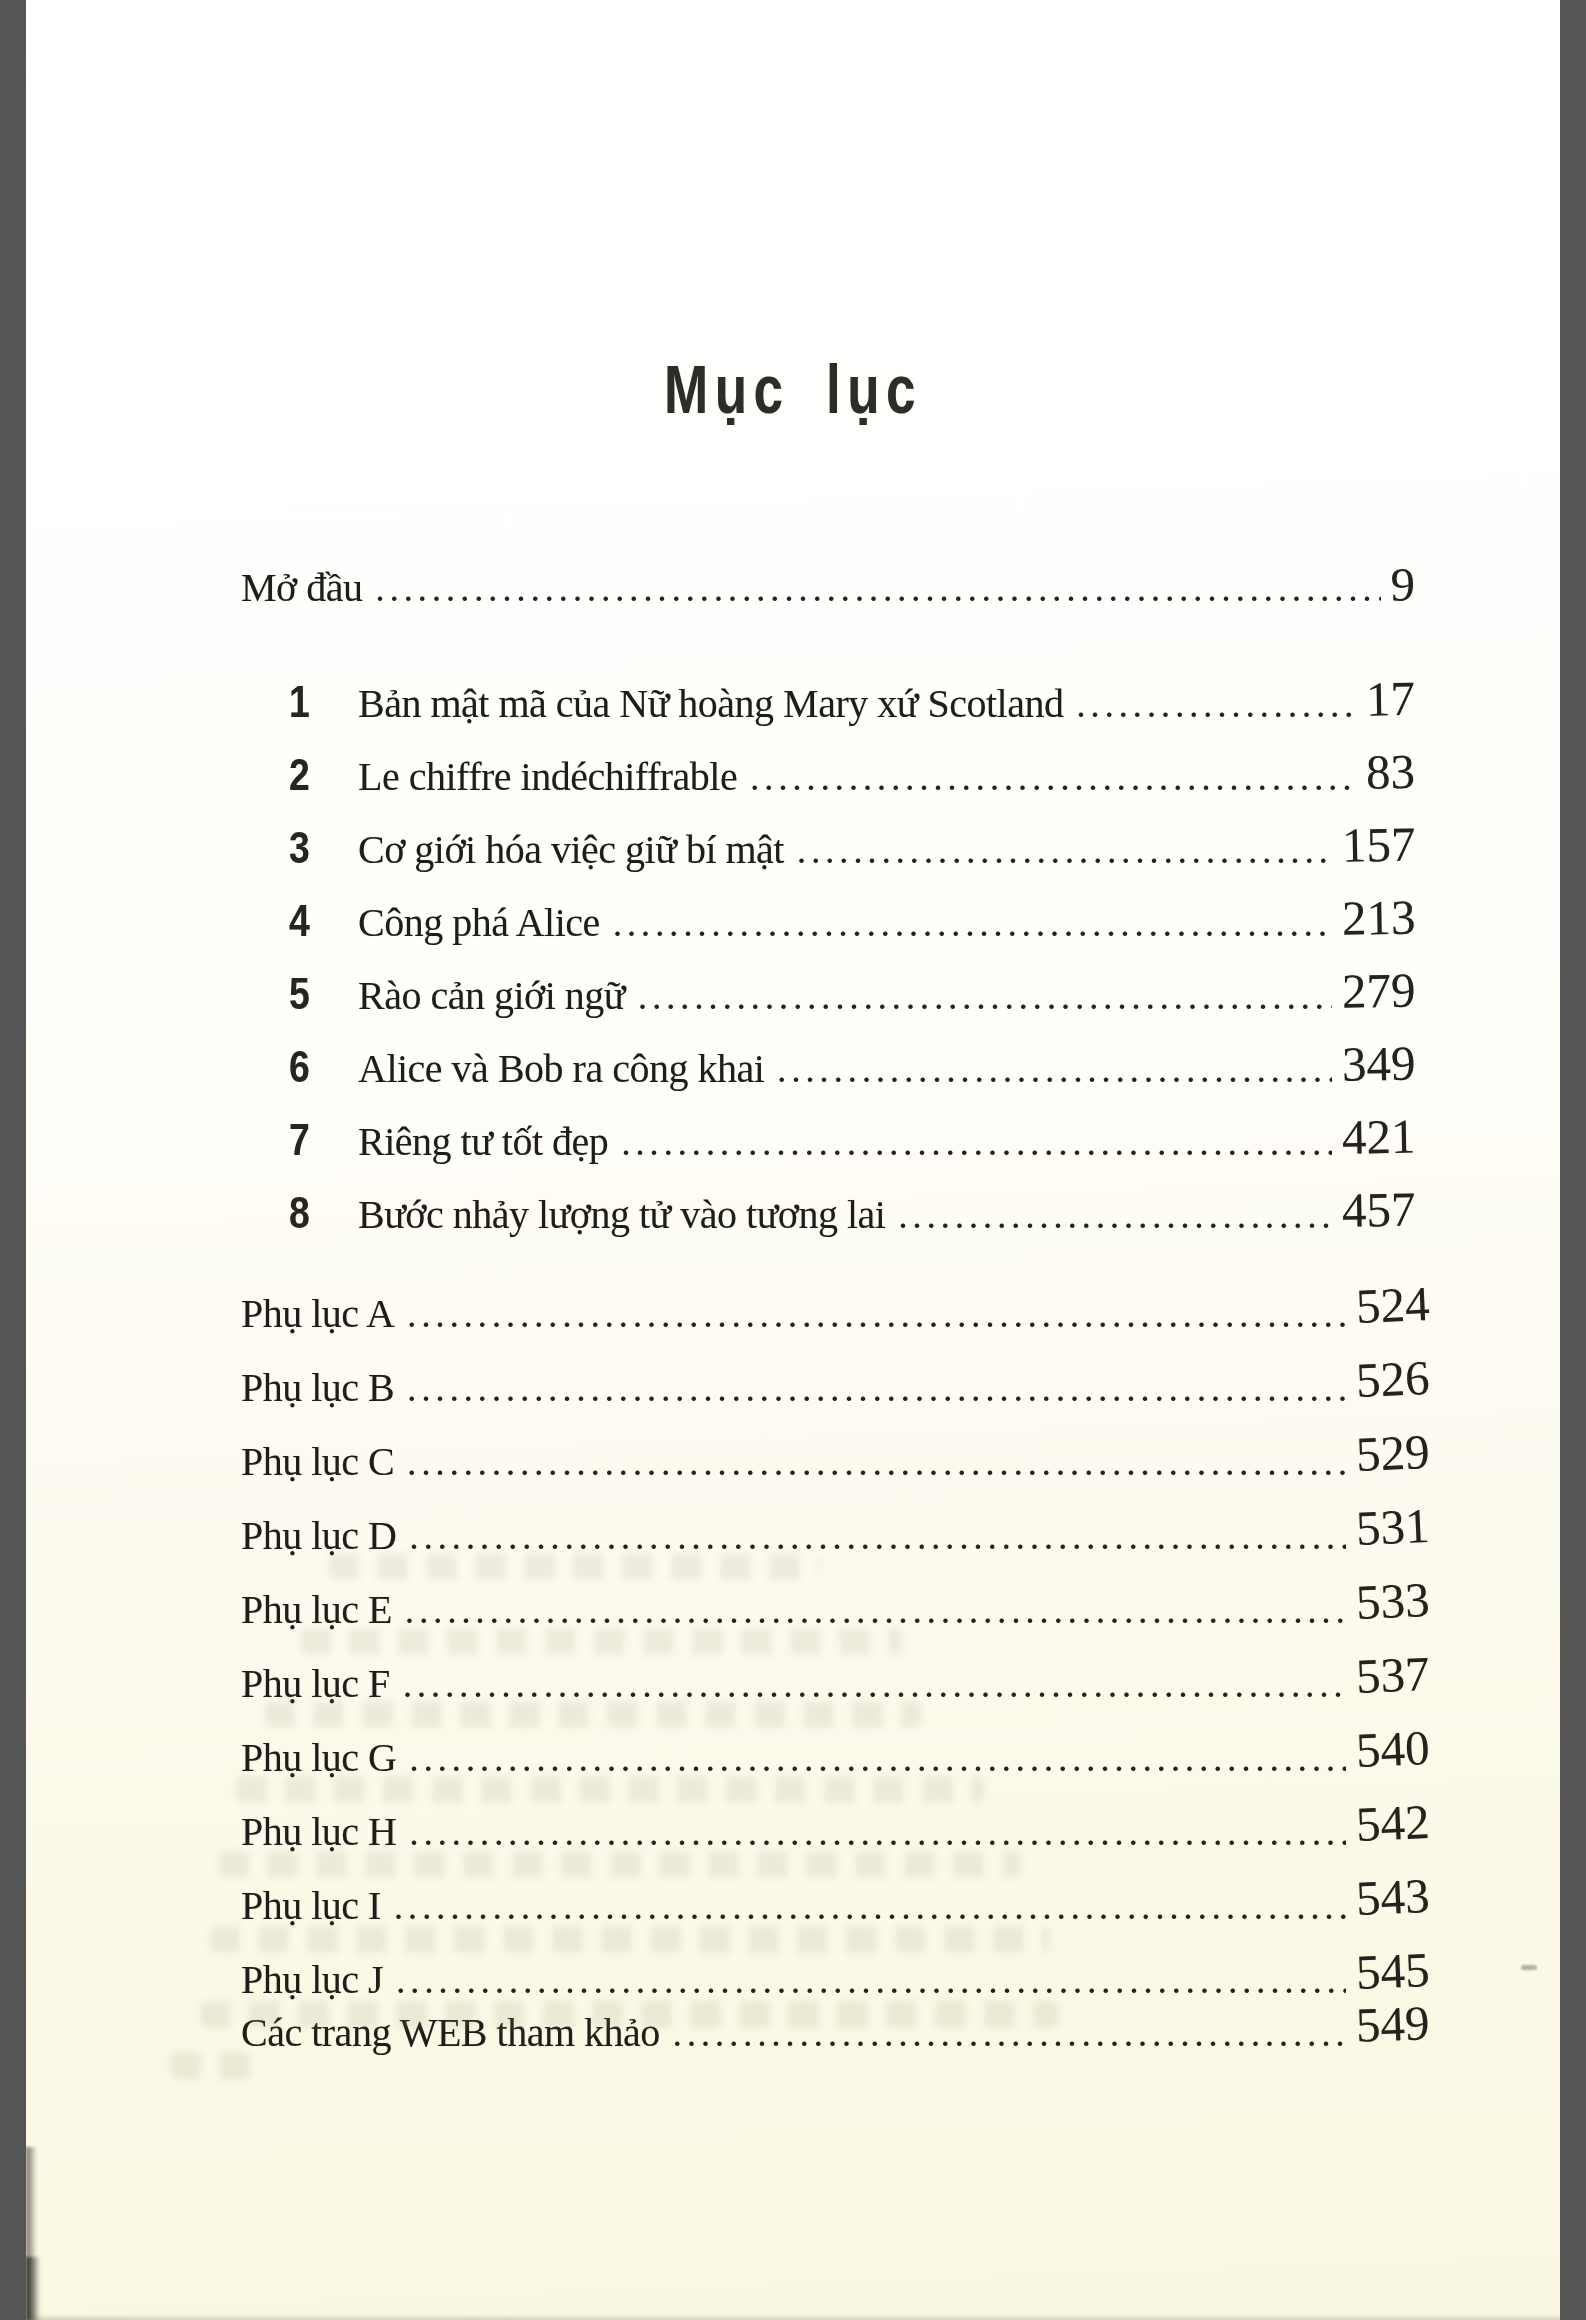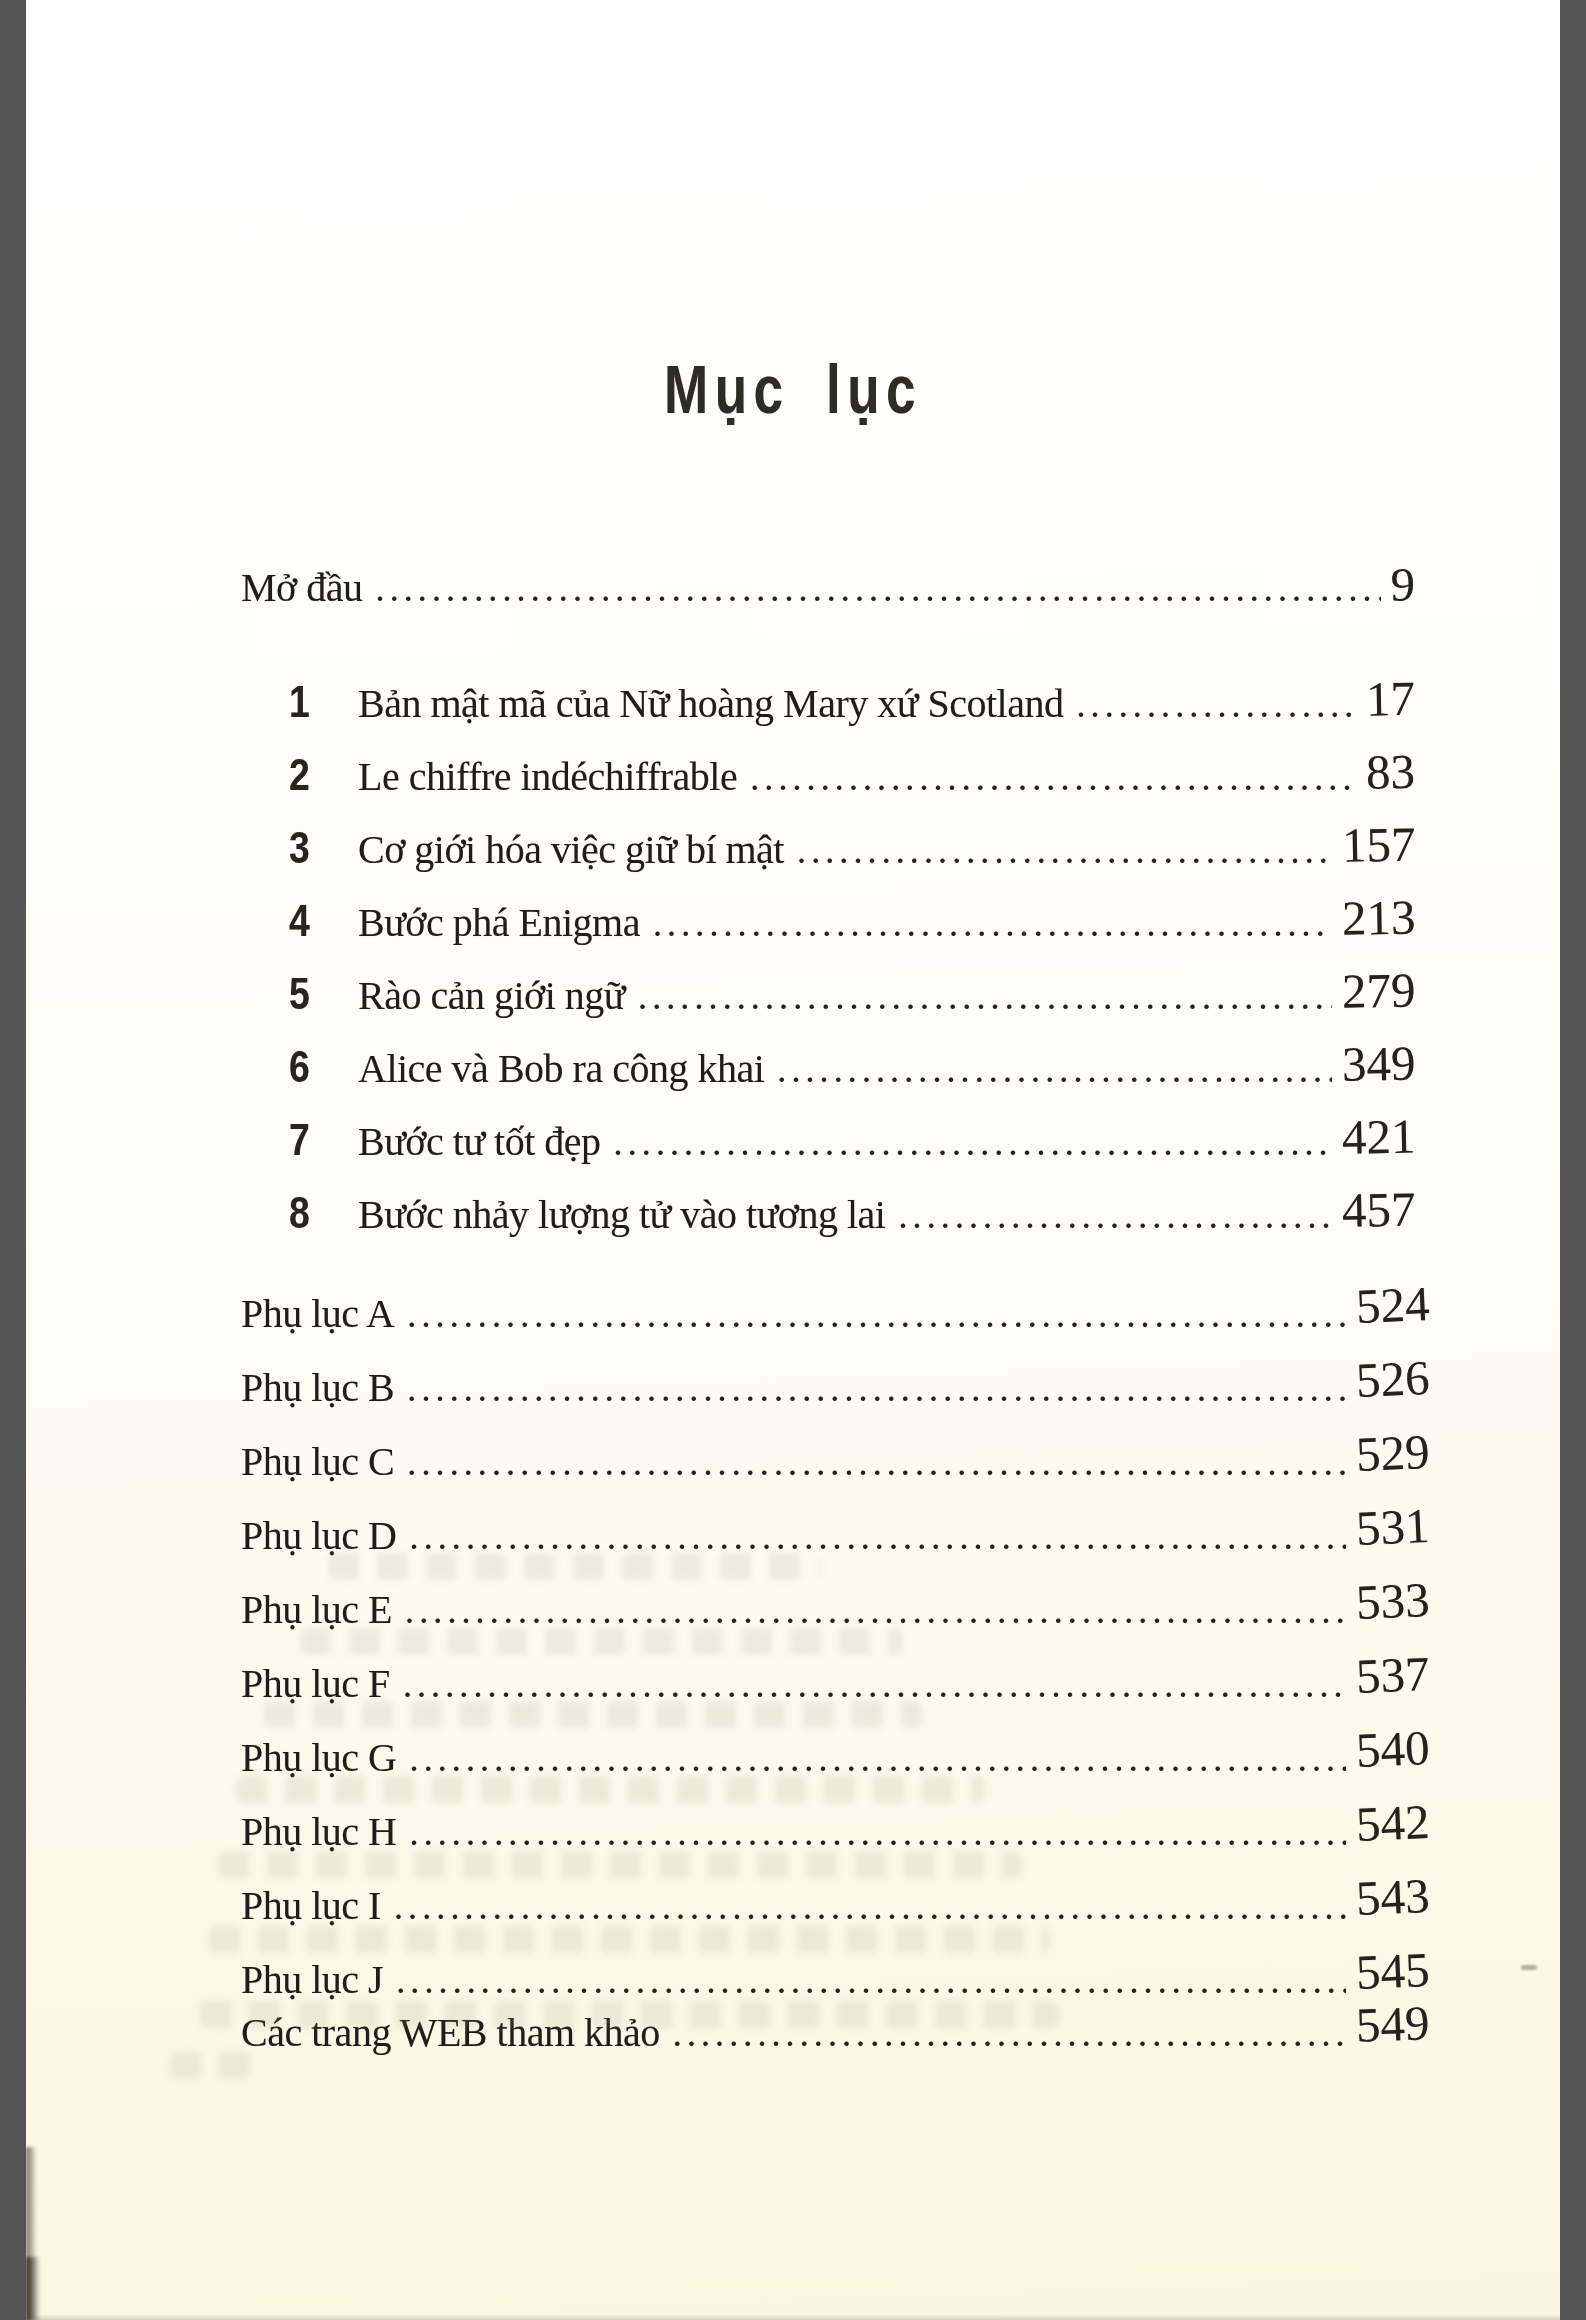--- a/index.html
+++ b/index.html
@@ -134,42 +134,42 @@
 
   <div class="toc-row">
     <span class="num">3</span>
     <span class="label">Cơ giới hóa việc giữ bí mật</span>
     <span class="dots">................................................................................................................................................................</span>
     <span class="pagenum">157</span>
   </div>
 
   <div class="toc-row">
     <span class="num">4</span>
-    <span class="label">Bước phá Enigma</span>
+    <span class="label">Công phá Alice</span>
     <span class="dots">................................................................................................................................................................</span>
     <span class="pagenum">213</span>
   </div>
 
   <div class="toc-row">
     <span class="num">5</span>
     <span class="label">Rào cản giới ngữ</span>
     <span class="dots">................................................................................................................................................................</span>
     <span class="pagenum">279</span>
   </div>
 
   <div class="toc-row">
     <span class="num">6</span>
     <span class="label">Alice và Bob ra công khai</span>
     <span class="dots">................................................................................................................................................................</span>
     <span class="pagenum">349</span>
   </div>
 
   <div class="toc-row">
     <span class="num">7</span>
-    <span class="label">Bước tư tốt đẹp</span>
+    <span class="label">Riêng tư tốt đẹp</span>
     <span class="dots">................................................................................................................................................................</span>
     <span class="pagenum">421</span>
   </div>
 
   <div class="toc-row">
     <span class="num">8</span>
     <span class="label">Bước nhảy lượng tử vào tương lai</span>
     <span class="dots">................................................................................................................................................................</span>
     <span class="pagenum">457</span>
   </div>

